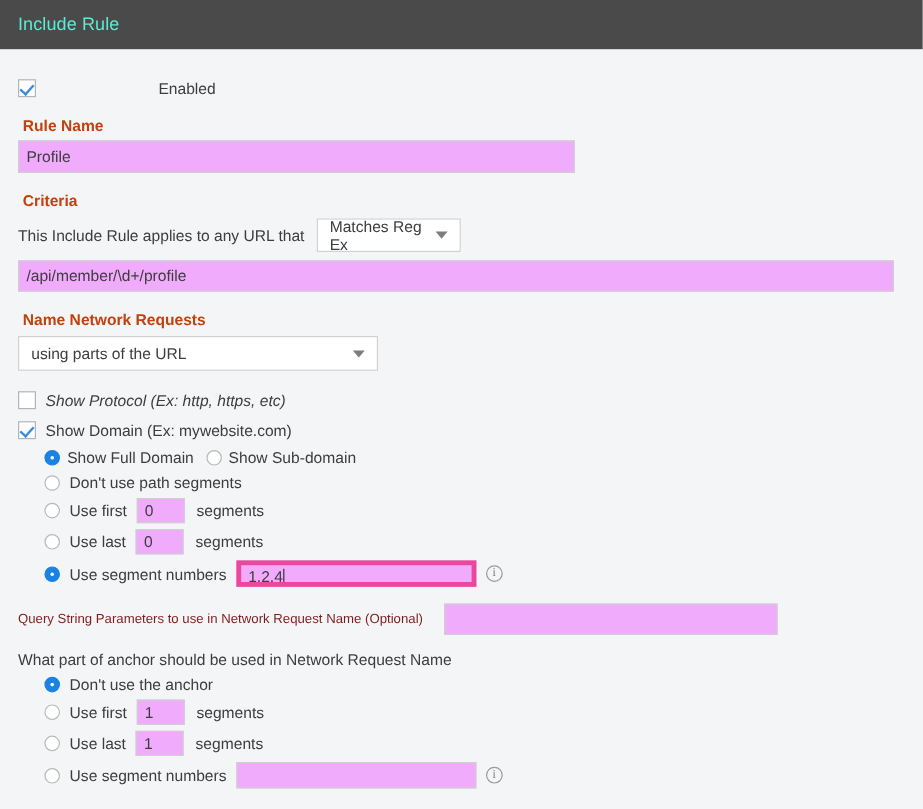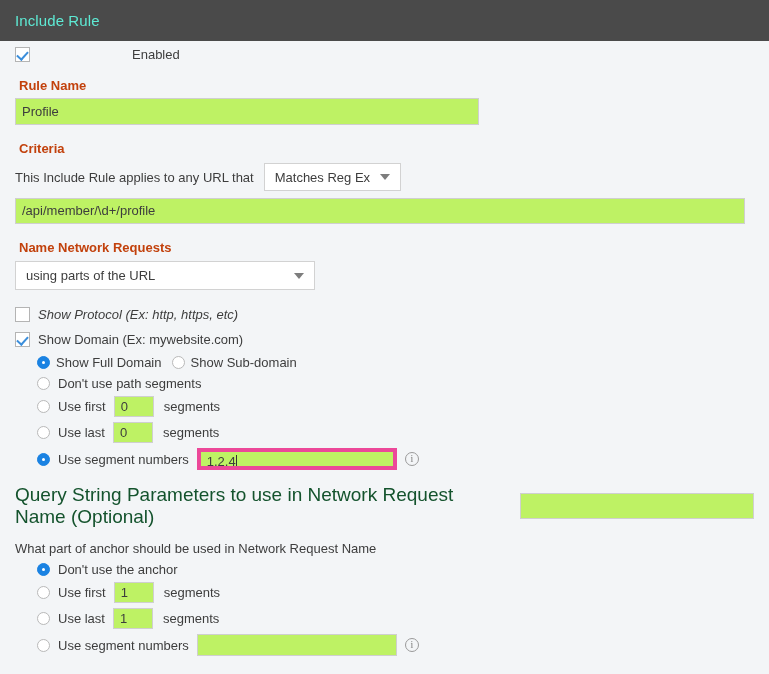--- a/index.html
+++ b/index.html
@@ -46,22 +46,22 @@
     font-size: 13px;
     font-weight: bold;
     color: #c2410c;
     margin: 4px;
   }
   .plain-label {
     font-size: 13px;
     color: #3d3d3d;
   }
   .opt-label {
-    font-size: 19px;
-    color: #14532d;
+    font-size: 11px;
+    color: #7f1d1d;
   }
 
   
   .cb {
     width: 15px;
     height: 15px;
     background: #ffffff;
     border: 1px solid #b4b4b4;
     box-sizing: border-box;
     position: relative;
@@ -102,21 +102,21 @@
     left: 4px;
     top: 4px;
     width: 3px;
     height: 3px;
     border-radius: 50%;
     background: #ffffff;
   }
 
   
   .tinput {
-    background: #bef264;
+    background: #f0abfc;
     border: 1px solid #cfcfcf;
     box-sizing: border-box;
     height: 24px;
     font-family: "Liberation Sans", sans-serif;
     font-size: 13px;
     color: #3d3d3d;
     padding: 0 6px;
     line-height: 22px;
     white-space: nowrap;
     overflow: hidden;
@@ -178,41 +178,41 @@
 </style>
 </head>
 <body>
 
 <div class="titlebar">
   <span class="titlebar-text">Include Rule</span>
 </div>
 
 <div class="content">
 
-  <div class="row" style="margin-top:6px;gap:47px;">
+  <div class="row" style="margin-top:25px;gap:47px;">
     <span class="cb checked"></span>
     <span class="gap8"></span>
     <span class="plain-label">Enabled</span>
   </div>
 
   <div style="margin-top:16px;">
     <span class="section-label">Rule Name</span>
   </div>
   <div class="tinput tall" style="width:464px; margin-top:5px;">
     <span>Profile</span>
   </div>
 
   <div style="margin-top:16px;">
     <span class="section-label">Criteria</span>
   </div>
 
   <div class="row" style="margin-top:7px;">
     <span class="plain-label">This Include Rule applies to any URL that</span>
     <span class="gap10"></span>
-    <div class="sel" style="width:137px;">
+    <div class="sel" style="width:120px;">
       <span>Matches Reg Ex</span>
       <span class="caret-dn"></span>
     </div>
   </div>
 
   <div class="tinput" style="width:730px; height:26px; line-height:24px; margin-top:7px;">
     <span>/api/member/\d+/profile</span>
   </div>
 
   <div style="margin-top:16px;">

